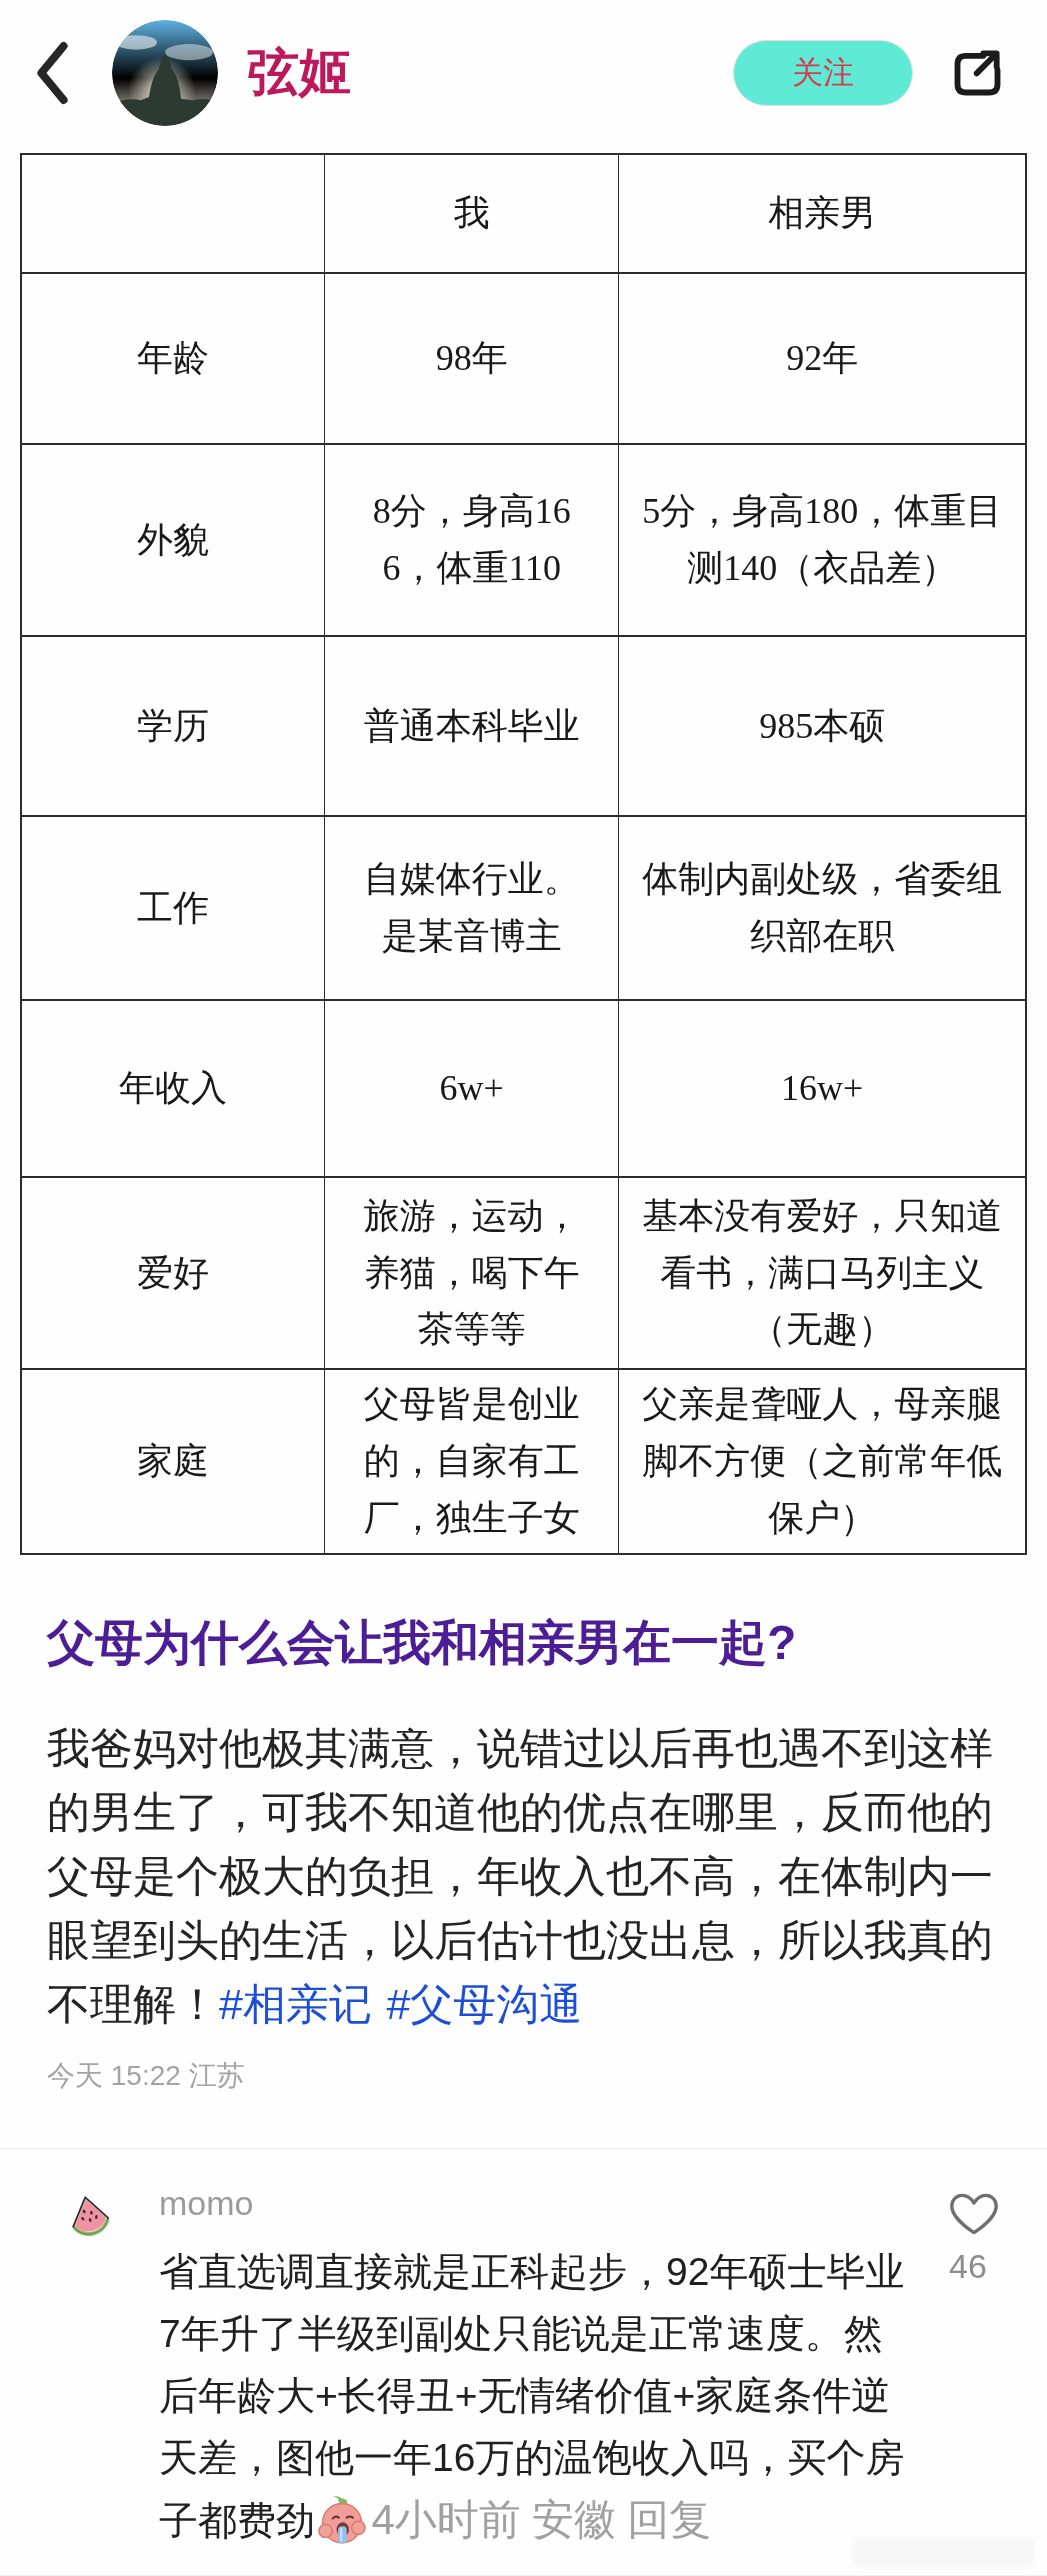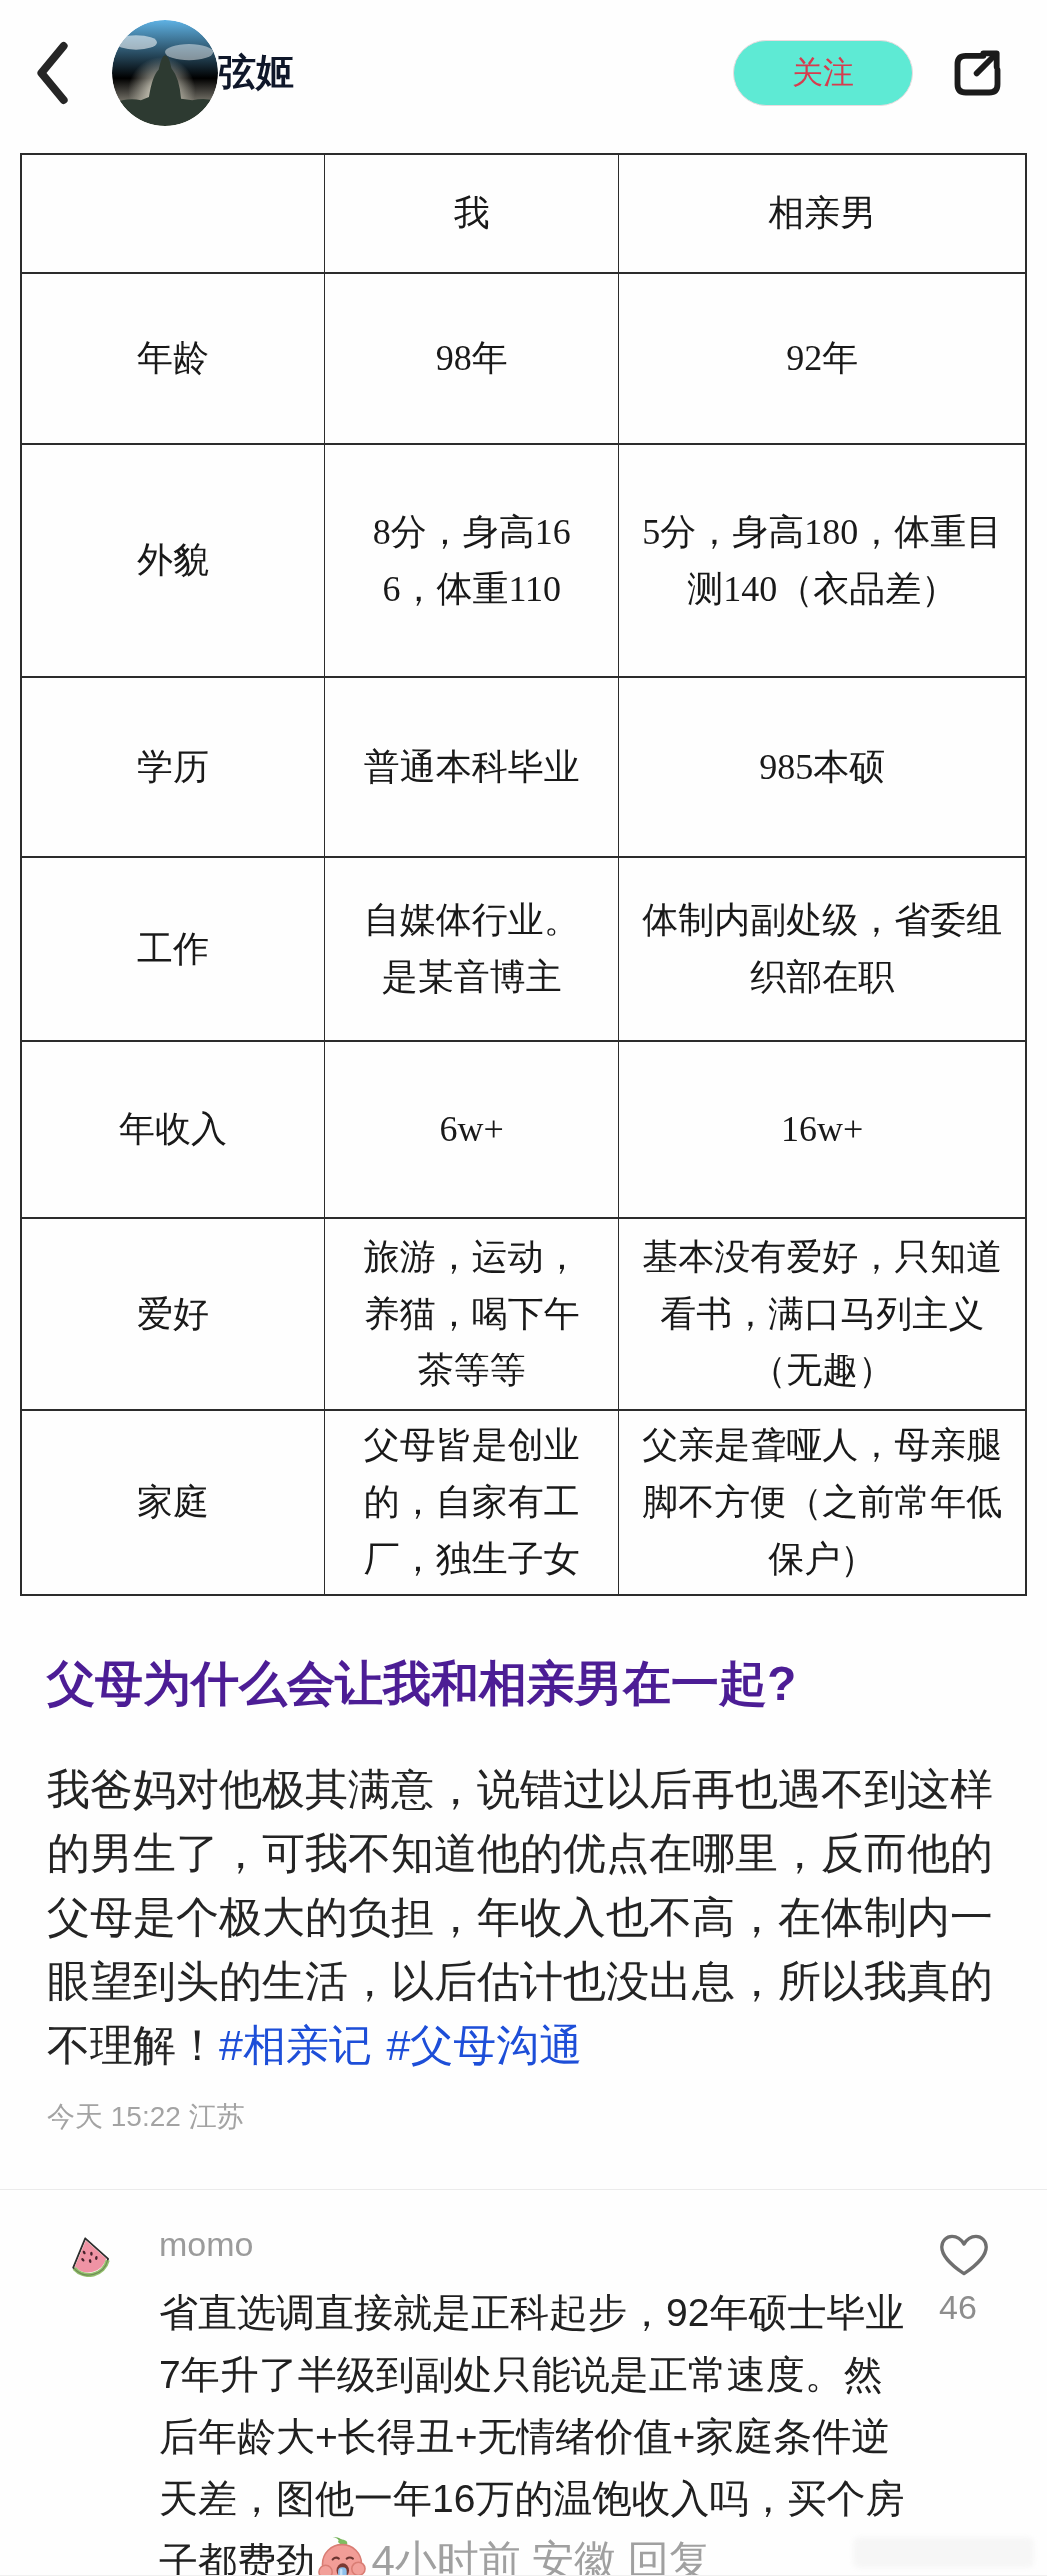--- a/index.html
+++ b/index.html
@@ -5,59 +5,59 @@
   html,body{margin:0;padding:0;background:#fff;}
   .page{
     position:relative;width:1047px;height:2576px;margin:0 auto;
     background:#fefefe;overflow:hidden;
     font-family:"Liberation Sans",sans-serif;color:#1c1c1c;
   }
   
   .navbar{display:flex;align-items:center;height:145px;padding:0 42px 0 35px;box-sizing:border-box;}
   .back-btn{width:35px;height:64px;flex:none;cursor:pointer;}
   .avatar{width:106px;height:106px;border-radius:50%;overflow:hidden;flex:none;margin-left:42px;}
-  .user-name{font-size:38px;font-weight:600;color:#0f172a;}
+  .user-name{margin-left:29px;font-size:52px;font-weight:600;color:#be185d;}
   .follow-btn{
     margin-left:auto;width:180px;height:66px;border-radius:34px;
     border:1.6px solid #e9dcdf;background:#5eead4;color:#d63c4e;
     font-size:31px;font-family:inherit;display:flex;align-items:center;justify-content:center;cursor:pointer;
   }
   .share-btn{width:55px;height:55px;margin-left:37px;flex:none;cursor:pointer;}
 
   
   table.cmp{
     width:1007px;margin:8px auto 0;border-collapse:collapse;table-layout:fixed;
     font-family:"Liberation Serif",serif;font-size:36px;color:#191919;
     border:2.4px solid #2c2c2c;
   }
   table.cmp th,table.cmp td{
     border:1.6px solid #2c2c2c;border-top-width:2.4px;border-bottom-width:2.4px;
     text-align:center;vertical-align:middle;padding:6.4px 21px;line-height:1.58;
     font-weight:400;word-break:break-all;
   }
   table.cmp thead tr{height:119px;}
   table.cmp tbody tr:nth-child(1){height:171px;padding-left:21px;}
-  table.cmp tbody tr:nth-child(2){height:233px;}
+  table.cmp tbody tr:nth-child(2){height:192px;}
   table.cmp tbody tr:nth-child(3){height:180px;}
   table.cmp tbody tr:nth-child(4){height:184px;}
   table.cmp tbody tr:nth-child(5){height:177px;}
   table.cmp tbody tr:nth-child(6){height:192px;}
   table.cmp tbody tr:nth-child(7){height:164px;}
 
   
   .post{padding:0 47px;}
   .post h1{margin:58px 0 0;font-size:48px;line-height:1.25;font-weight:700;color:#4c1d95;}
   .post p.body{margin:43px 0 0;font-size:43px;line-height:64px;color:#242424;word-break:break-all;}
   .hashtag{color:#1d4ed8;text-decoration:none;margin-right:14.5px;cursor:pointer;}
   .timestamp{margin-top:21px;font-size:28px;color:#a3a3a3;}
 
   .divider{margin:53px 0 0;border:none;border-top:1.6px solid #ebebeb;}
 
   
-  .comment{display:flex;align-items:flex-start;padding:35px 37px 0 66px;box-sizing:border-box;}
+  .comment{display:flex;align-items:flex-start;padding:35px 27px 0 66px;box-sizing:border-box;}
   .c-avatar{width:45px;height:45px;flex:none;margin-top:6.4px;cursor:pointer;}
   .c-main{margin-left:48px;width:756px;flex:none;}
   .c-name{font-size:34px;color:#9b9b9b;}
   .c-text{margin:17.7px 0 0;font-size:39px;line-height:62px;color:#202020;word-break:break-all;}
   .c-emoji{display:inline-block;width:50px;height:50px;vertical-align:-11.3px;margin:0 4.8px 0 1.6px;}
   .c-meta{color:#a0a0a0;font-size:42px;}
   .c-meta .sep{display:inline-block;width:11.3px;}
   .reply-link{color:#a0a0a0;cursor:pointer;}
   .c-like{margin-left:auto;width:71px;text-align:left;padding-top:8px;cursor:pointer;}
   .like-count{margin-top:6.4px;font-size:34px;color:#8d8d8d;}

